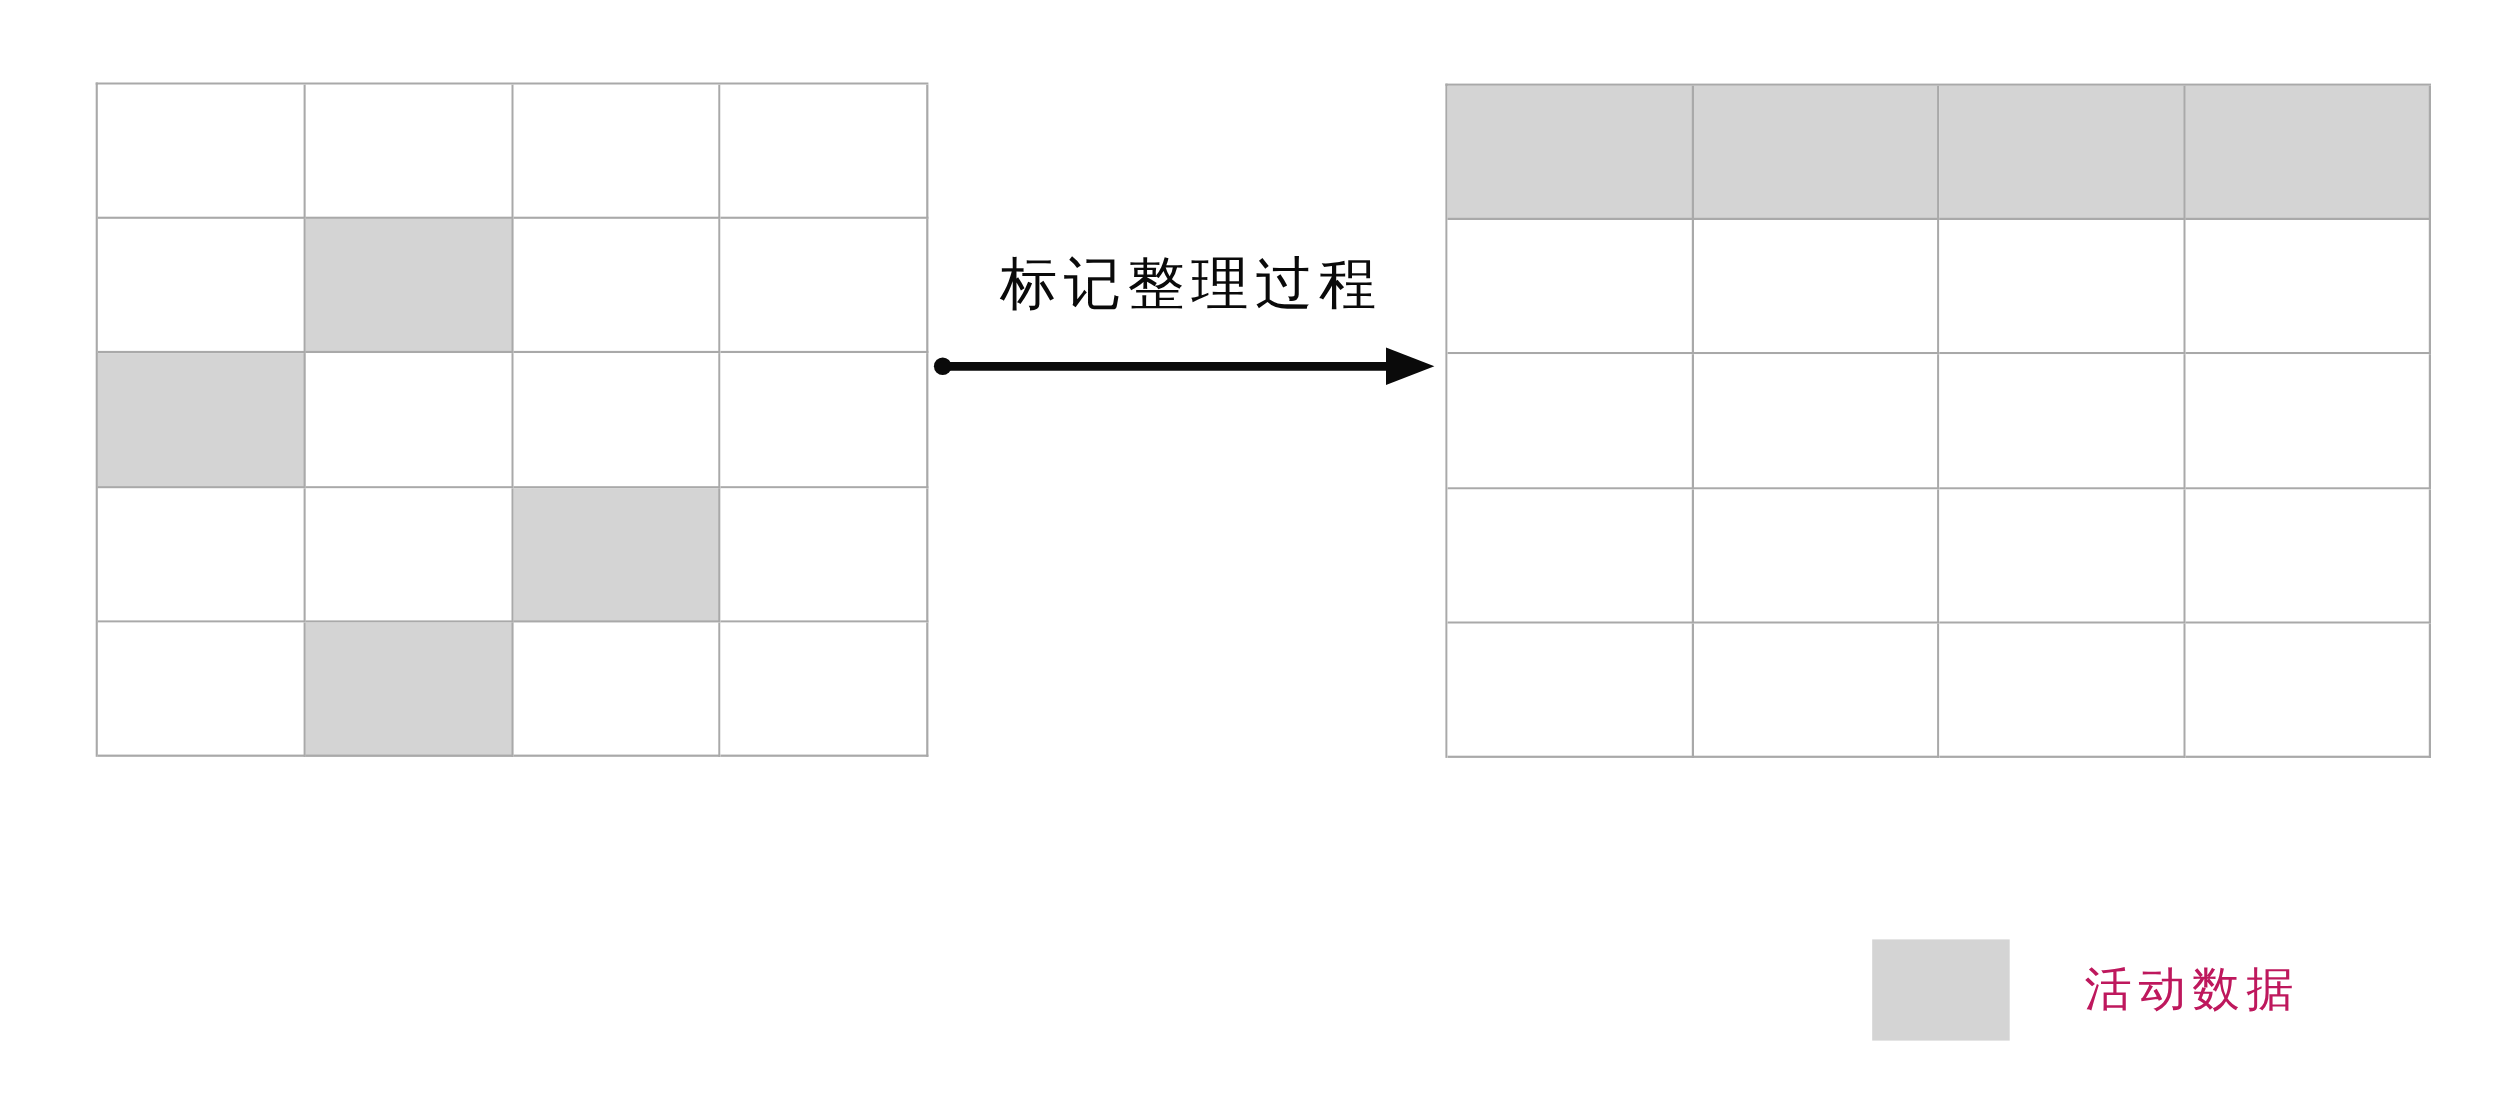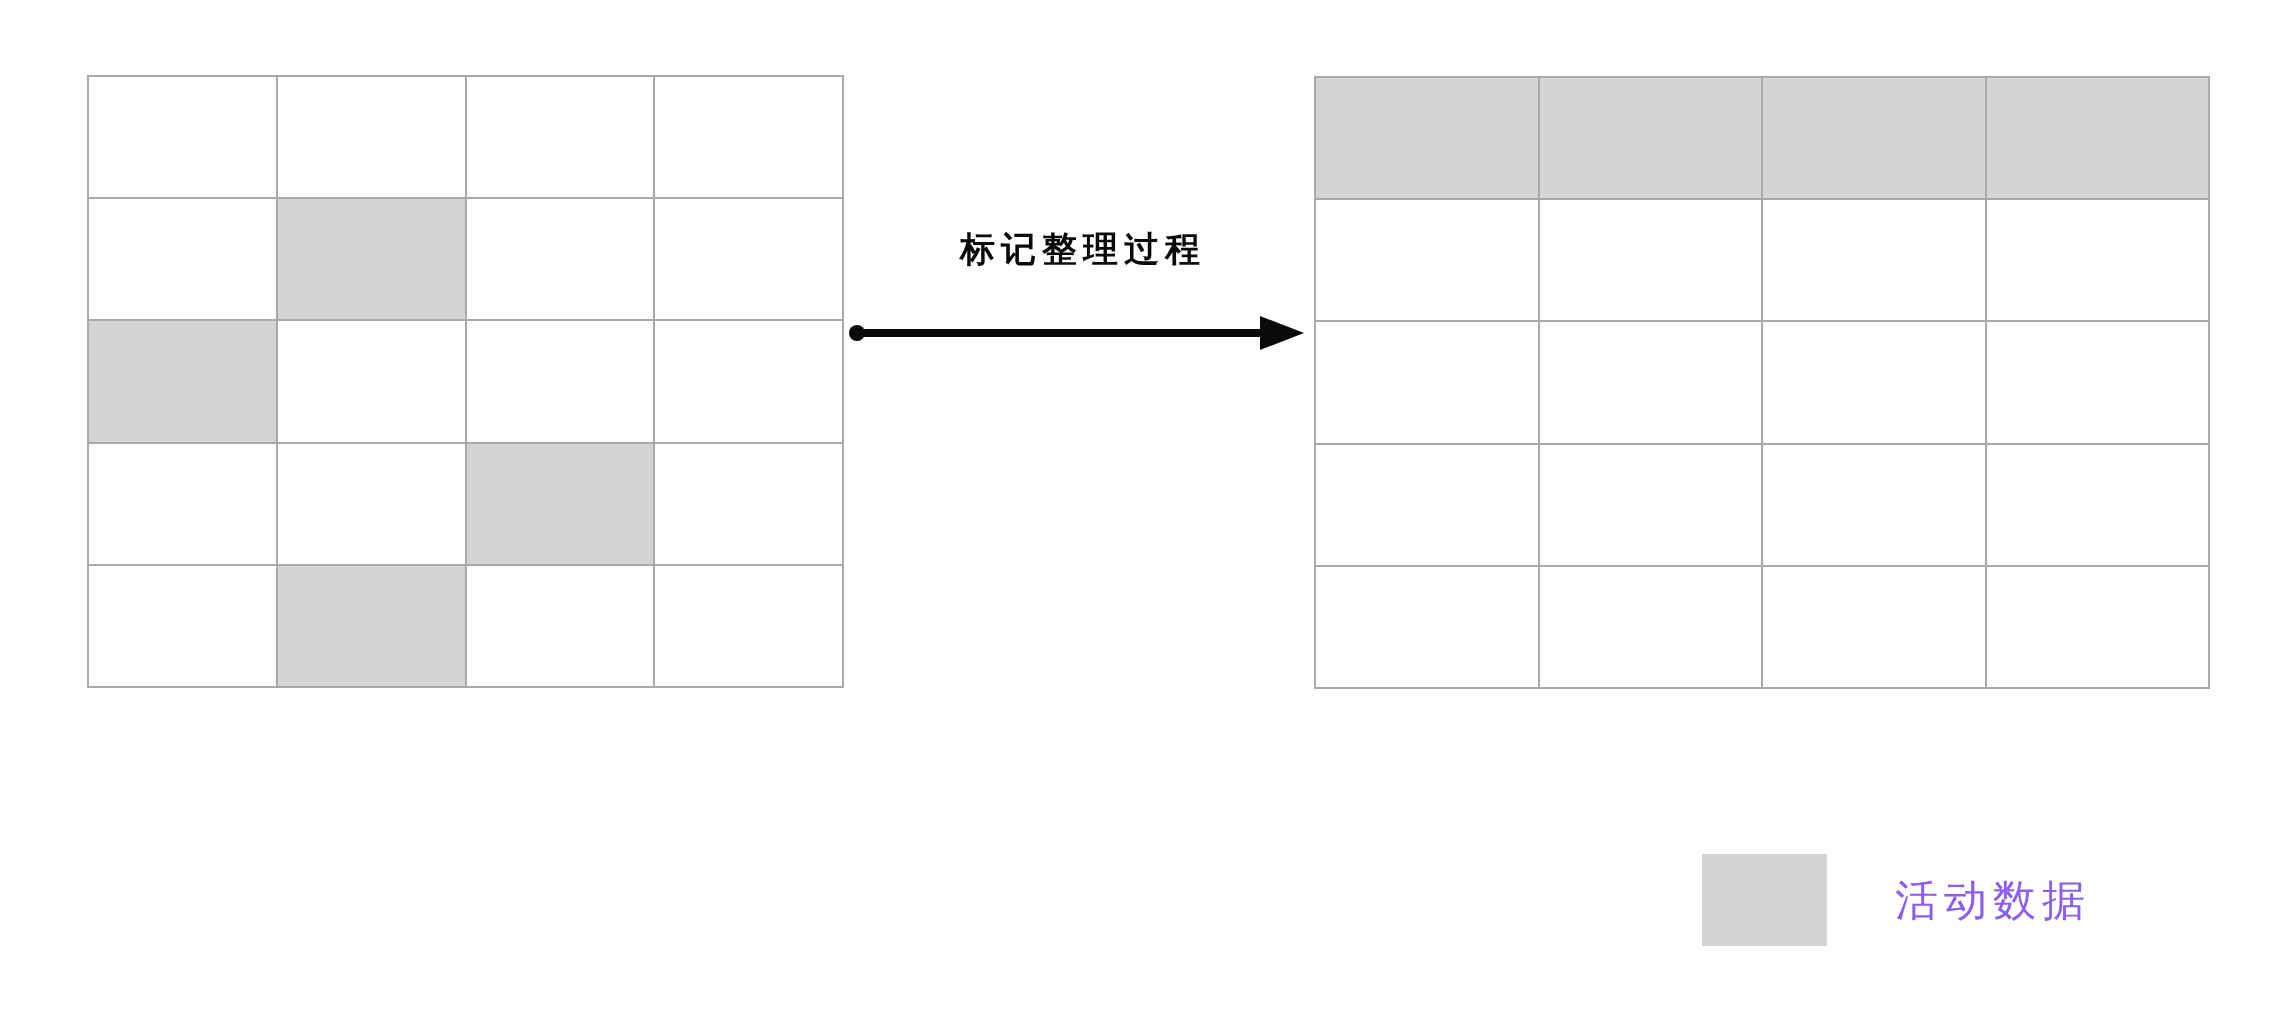--- a/index.html
+++ b/index.html
@@ -63,25 +63,25 @@
     top: 232px;
     width: 470px;
     height: 130px;
   }
   .transition-label {
     position: absolute;
     left: 0;
     top: 0;
     width: 470px;
     text-align: center;
-    font-size: 35px;
+    font-size: 52px;
     line-height: 1;
     letter-spacing: 6px;
     color: #0a0a0a;
-    font-weight: 700;
+    font-weight: 400;
     white-space: nowrap;
   }
   .transition-arrow {
     position: absolute;
     left: 0;
     top: 78px;
     width: 470px;
     height: 46px;
   }
 
@@ -96,21 +96,21 @@
   .legend-swatch {
     width: 125px;
     height: 92px;
     background: #d4d4d4;
   }
   .legend-label {
     margin-left: 68px;
     font-size: 43px;
     line-height: 1;
     letter-spacing: 6px;
-    color: #8b5cf6;
+    color: #be185d;
     font-weight: 500;
     white-space: nowrap;
   }
 </style>
 </head>
 <body>
 
 <div class="canvas">
 
   <div class="grid" id="heap-before">

